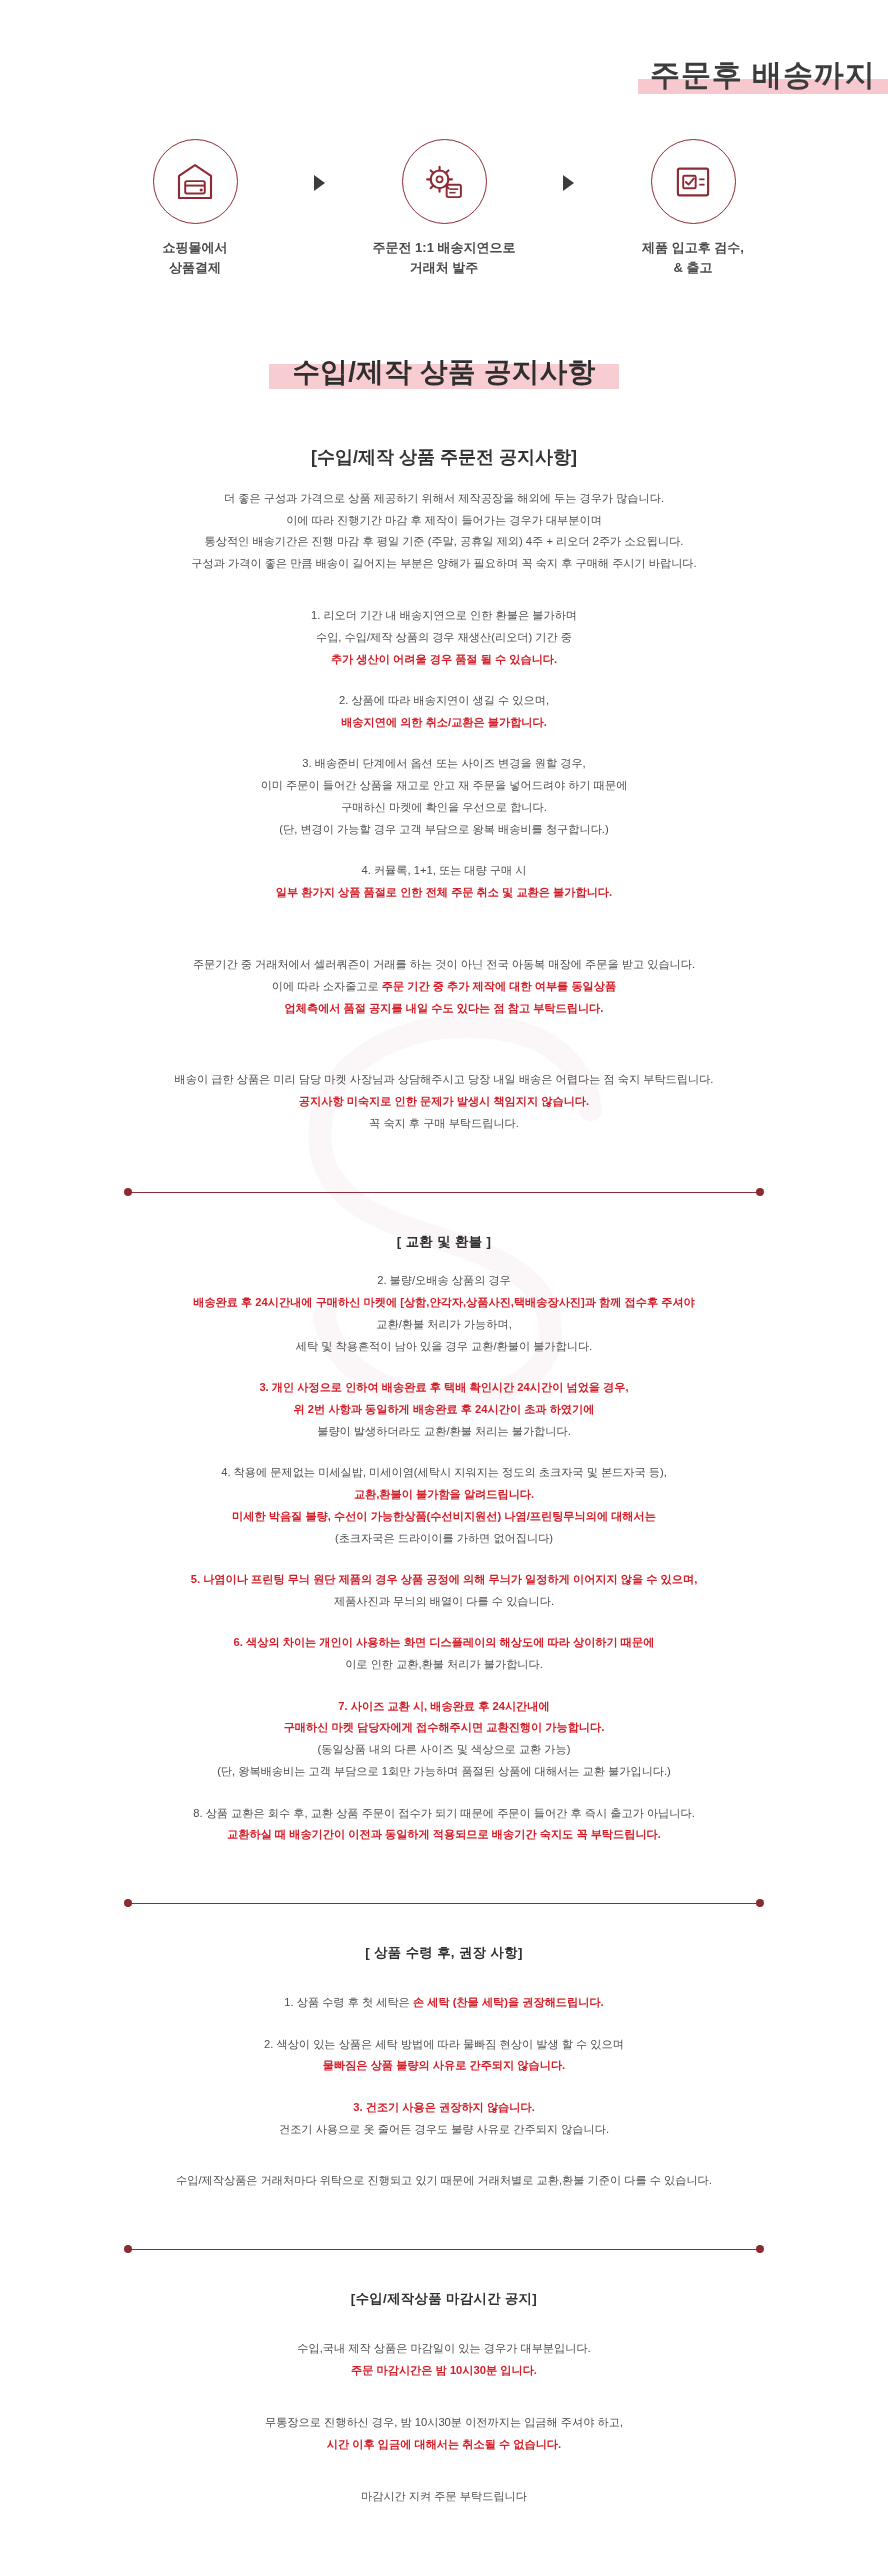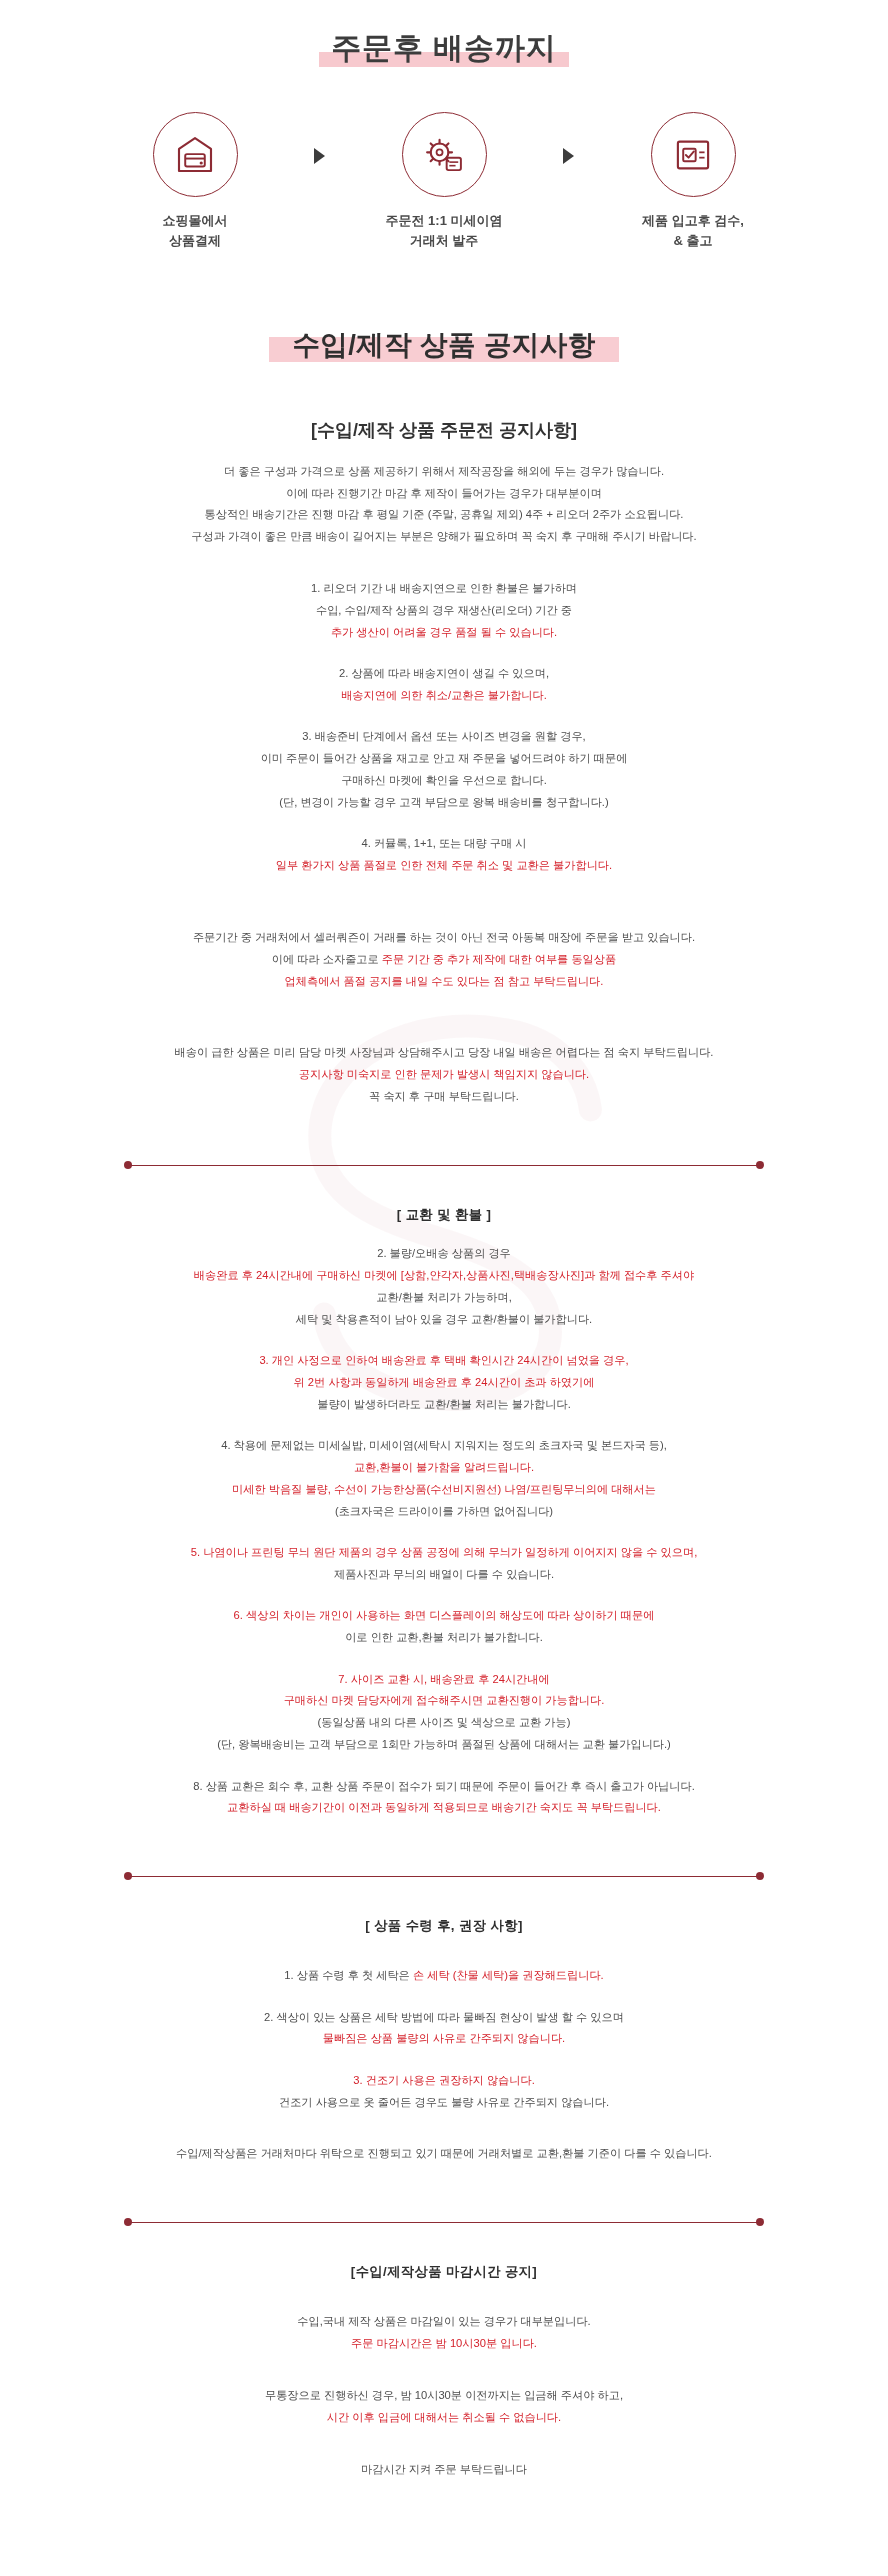--- a/index.html
+++ b/index.html
@@ -30,22 +30,22 @@
     width: 462px;
     height: 497px;
     opacity: 0.25;
     pointer-events: none;
     z-index: 0;
   }
   .content { position: relative; z-index: 2; }
 
   
   .top-banner {
-    padding-top: 28px;
-    text-align: center;
+    padding-top: 55px;
+    text-align: right;
   }
   .top-title-wrap {
     display: inline-block;
     position: relative;
   }
   .top-title {
     position: relative;
     display: inline-block;
     font-size: 30px;
     font-weight: bold;
@@ -139,21 +139,21 @@
   }
   .block.mt-lg { margin-top: 50px; }
   .block.mt-md { margin-top: 30px; }
   .block.mt-sm { margin-top: 19.5px; }
   .b-title {
     font-weight: bold;
     color: #333;
     font-size: 18px;
     margin-bottom: 12.4px;
   }
-  .red { color: #d4202a; font-weight: normal; }
+  .red { color: #d4202a; font-weight: bold; }
 
   
   .divider {
     position: relative;
     width: 640px;
     margin: 53px auto 0;
     height: 8px;
   }
   .divider-line {
     position: absolute;
@@ -238,21 +238,21 @@
               <line x1="29" y1="31" x2="32" y2="34"></line>
               <line x1="32" y1="14" x2="29" y2="17"></line>
               <line x1="15" y1="31" x2="12" y2="34"></line>
             </g>
             <rect x="30" y="30" width="16" height="14" rx="2" fill="none" stroke="#8d2b34" stroke-width="2.2"></rect>
             <line x1="33" y1="35" x2="43" y2="35" stroke="#8d2b34" stroke-width="1.8"></line>
             <line x1="33" y1="39" x2="40" y2="39" stroke="#8d2b34" stroke-width="1.8"></line>
           </svg>
         </div>
         <div class="step-label">
-          <span>주문전 1:1 미세이염</span><br>
+          <span>주문전 1:1 배송지연으로</span><br>
           <span>거래처 발주</span>
         </div>
       </div>
 
       <div class="step-arrow">
         <div class="tri"></div>
       </div>
 
       <div class="step">
         <div class="step-circle">

